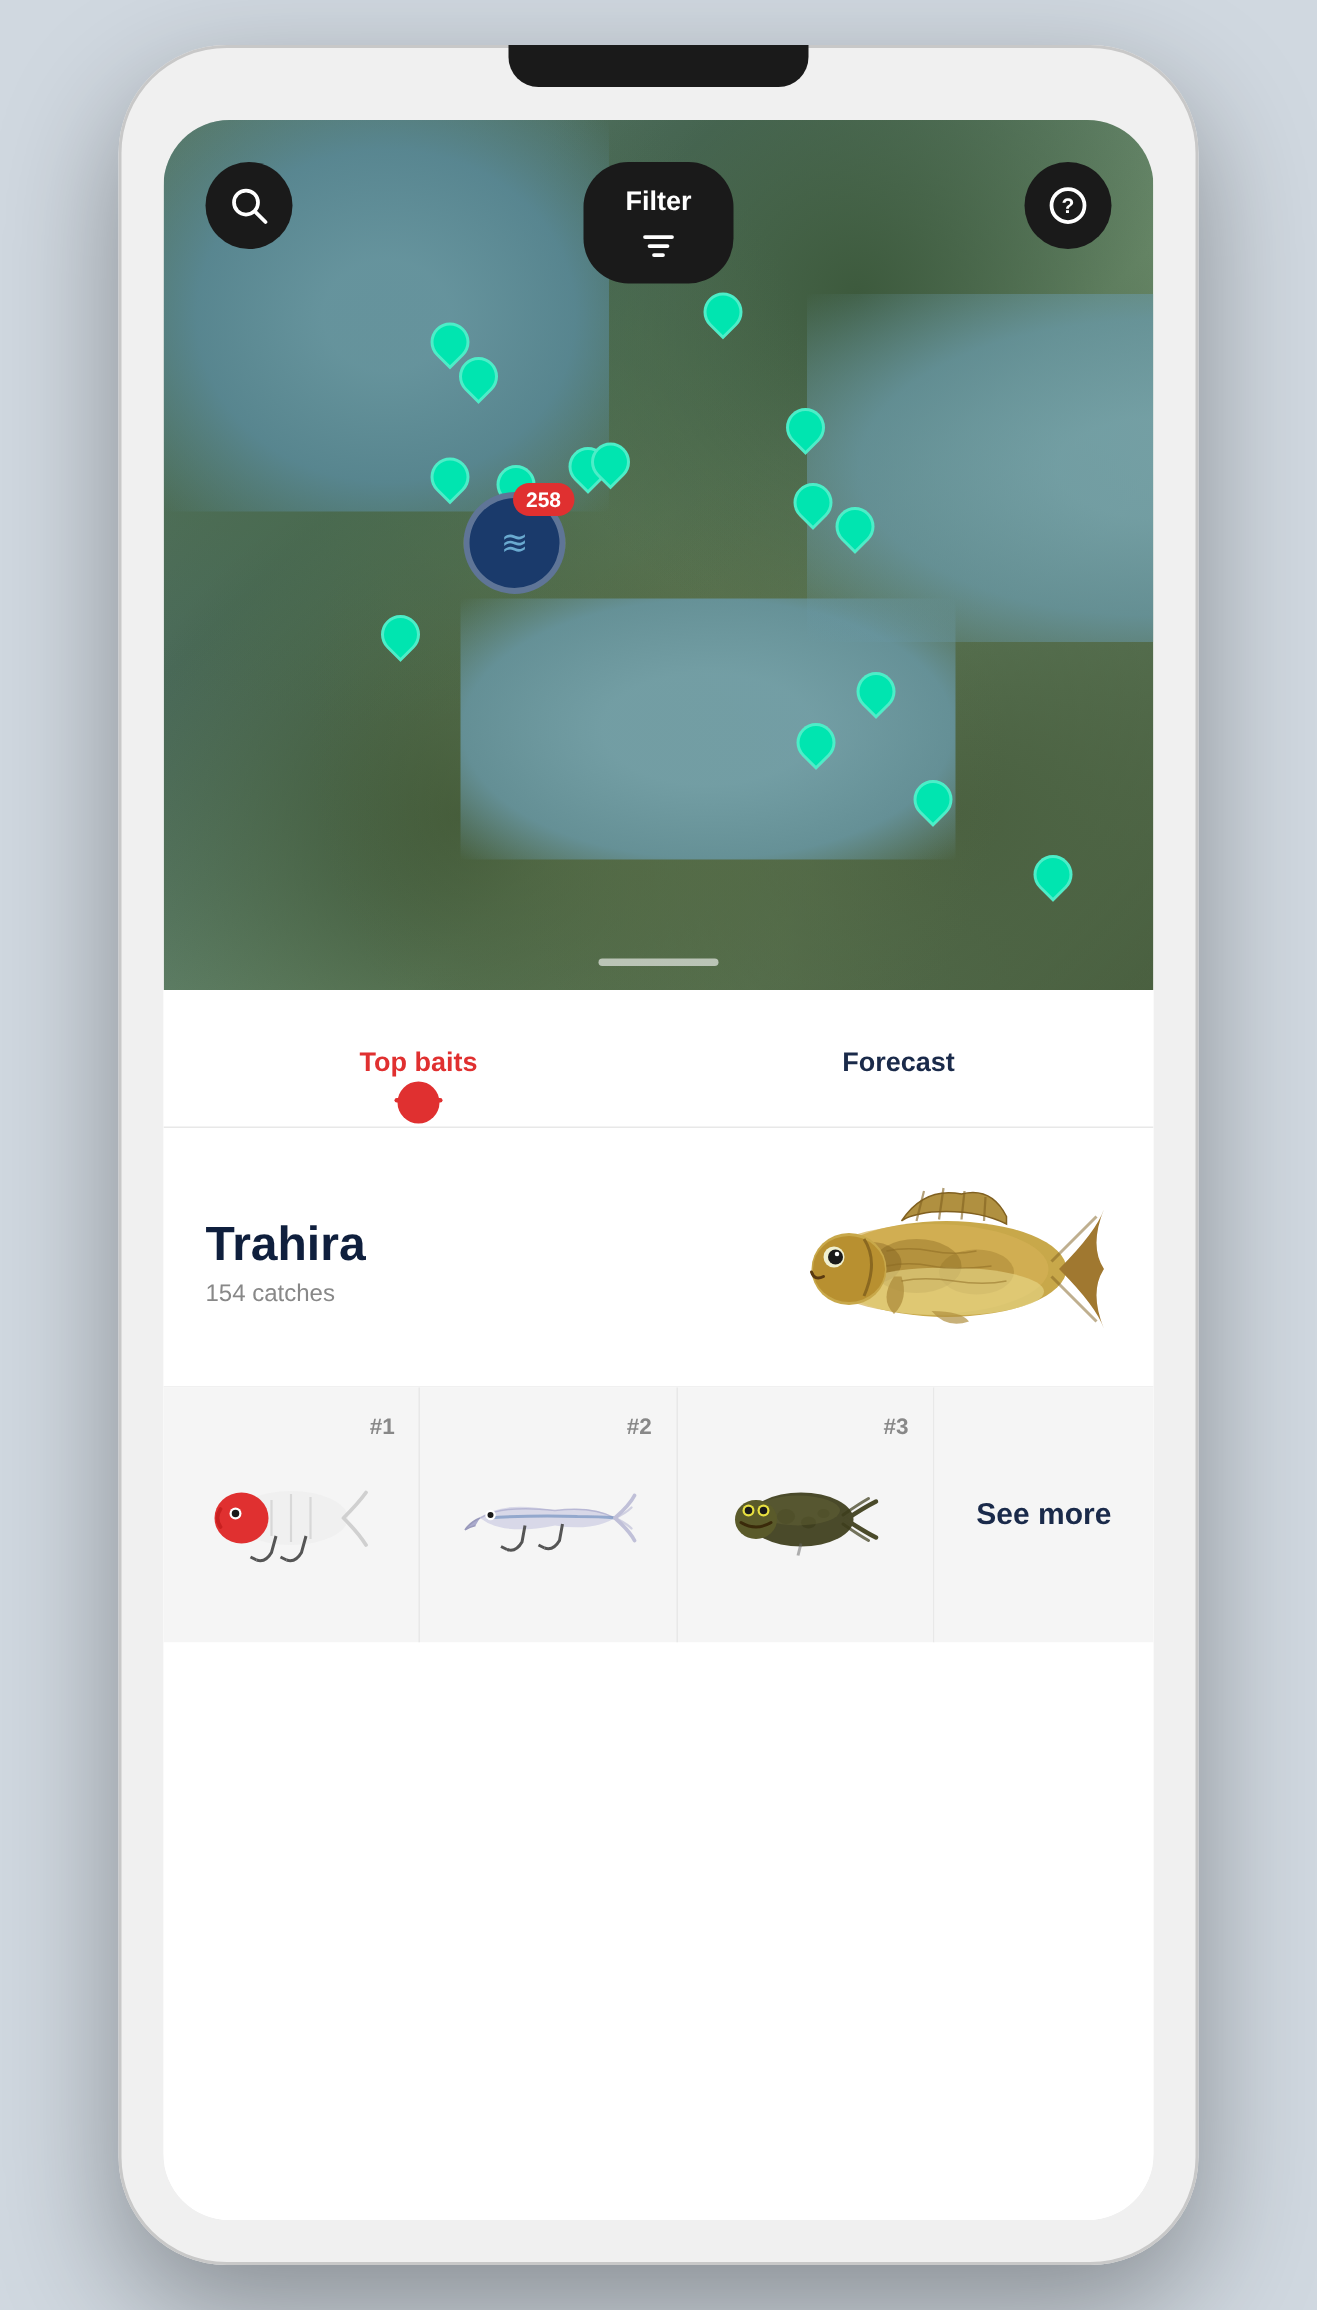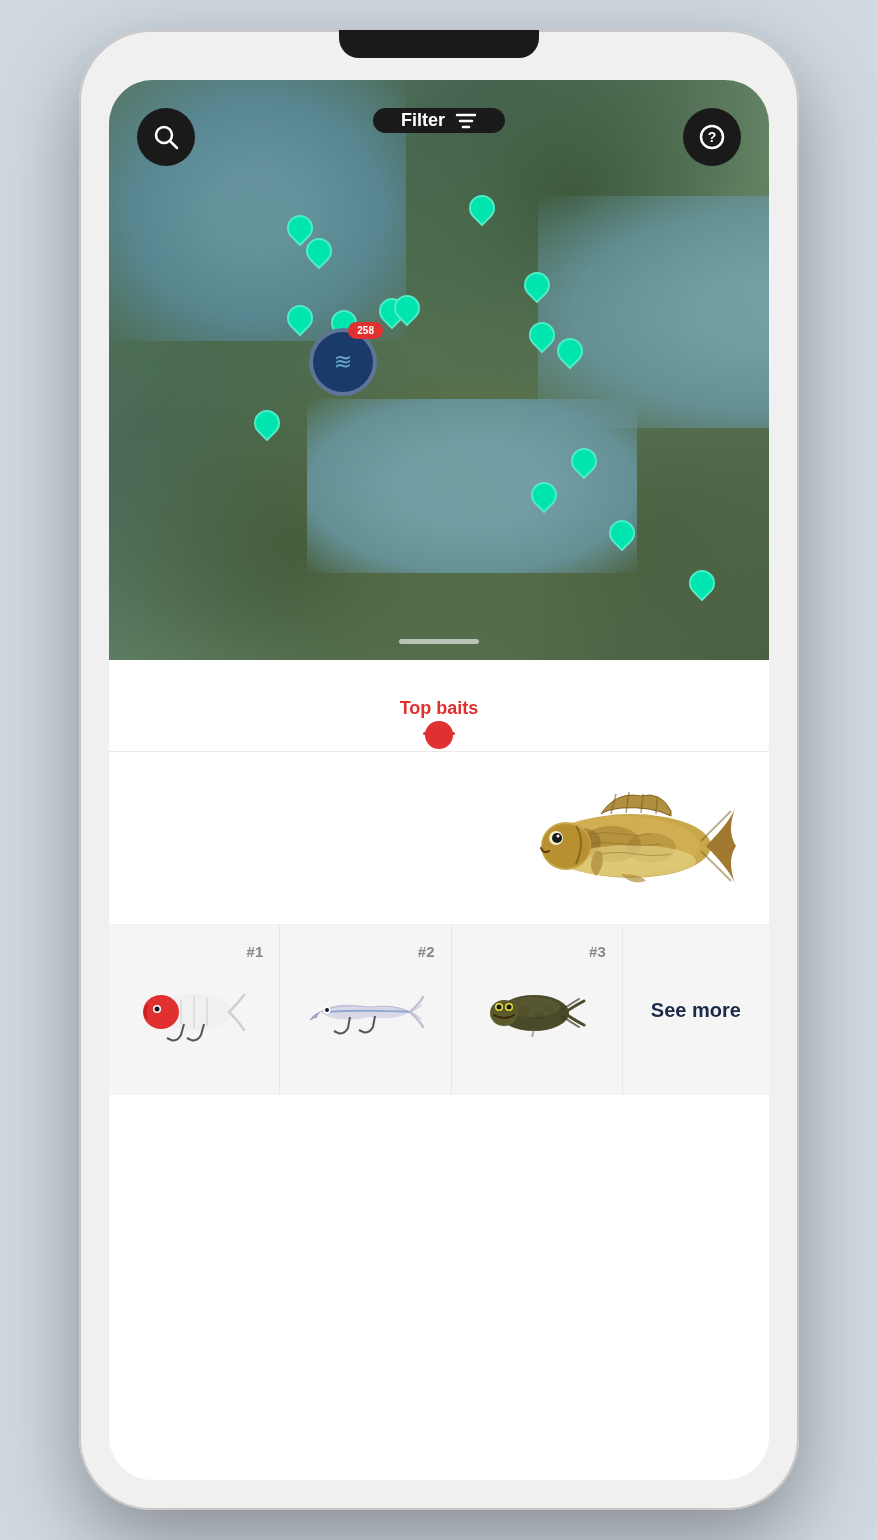--- a/index.html
+++ b/index.html
@@ -118,26 +118,27 @@
       z-index: 10;
     }
 
     .map-filter-btn {
       position: absolute;
       top: 28px;
       left: 50%;
       transform: translateX(-50%);
       background: #1a1a1a;
       border-radius: 30px;
-      padding: 2px 28px;
+      padding: 16px 28px;
       display: flex;
       align-items: center;
       gap: 10px;
       cursor: pointer;
       z-index: 10;
+      flex-direction: column;
     }
 
     .map-help-btn {
       position: absolute;
       top: 28px;
       right: 28px;
       width: 58px;
       height: 58px;
       background: #1a1a1a;
       border-radius: 50%;
@@ -192,21 +193,21 @@
       justify-content: center;
       position: relative;
     }
 
     .cluster-badge {
       position: absolute;
       top: -10px;
       right: -10px;
       background: #e03030;
       color: #fff;
-      font-size: 10px;
+      font-size: 14px;
       font-weight: 700;
       padding: 3px 9px;
       border-radius: 12px;
     }
 
     .cluster-waves {
       color: #6aaad0;
       font-size: 22px;
     }
 
@@ -449,25 +450,30 @@
 
       <div class="map-scroll-indicator"></div>
     </div>
 
     <div class="tabs-section">
       <div class="tabs-row">
         <div class="tab-item active" style="position:relative;">
           <span>Top baits</span>
           <div class="tab-indicator"></div>
         </div>
+        <div class="tab-item dark">
+          <span>Forecast</span>
+        </div>
       </div>
     </div>
 
     <div class="fish-section">
       <div class="fish-info">
+        <div class="fish-name">Trahira</div>
+        <div class="fish-catches">154 catches</div>
       </div>
       <div class="fish-image-container">
 
         <svg class="fish-svg" viewBox="0 0 220 110" fill="none" xmlns="http://www.w3.org/2000/svg">
 
           <ellipse cx="110" cy="60" rx="80" ry="32" fill="#c8a84a"></ellipse>
 
           <ellipse cx="100" cy="60" rx="78" ry="30" fill="#d4b055" opacity="0.7"></ellipse>
 
           <ellipse cx="90" cy="58" rx="30" ry="18" fill="#8a6a20" opacity="0.4"></ellipse>

